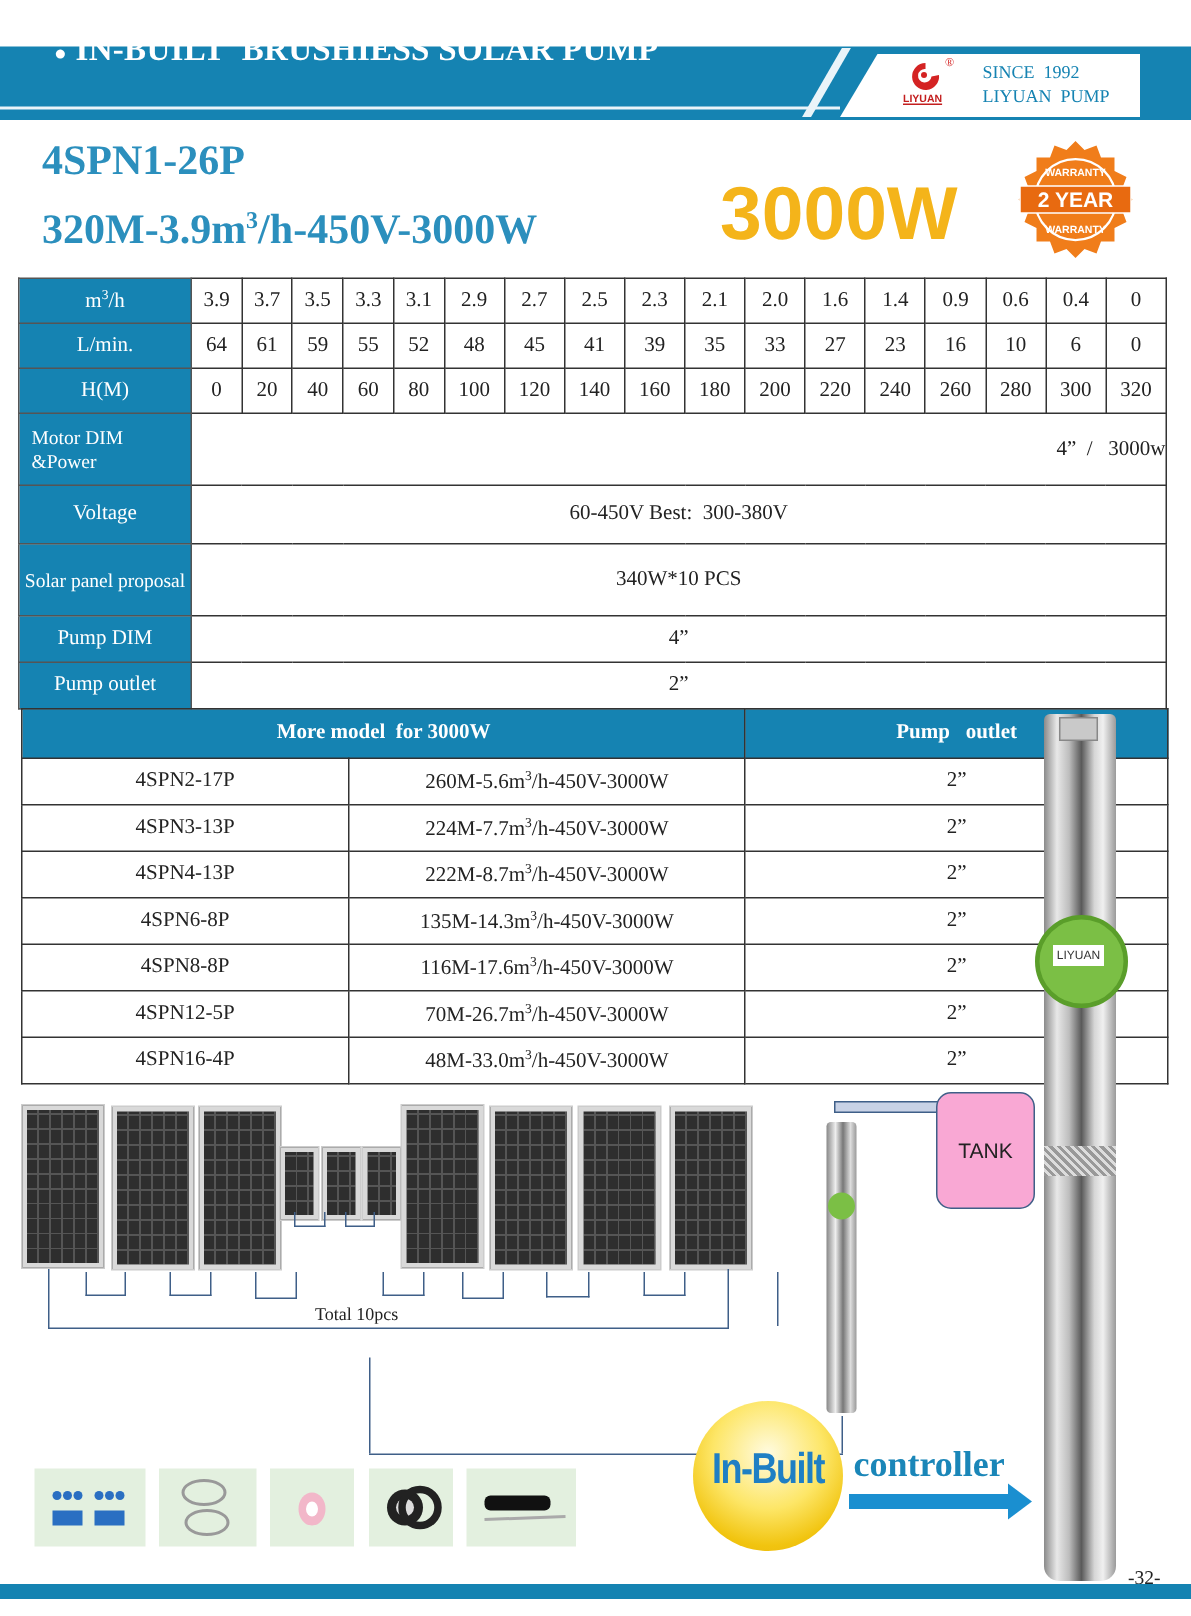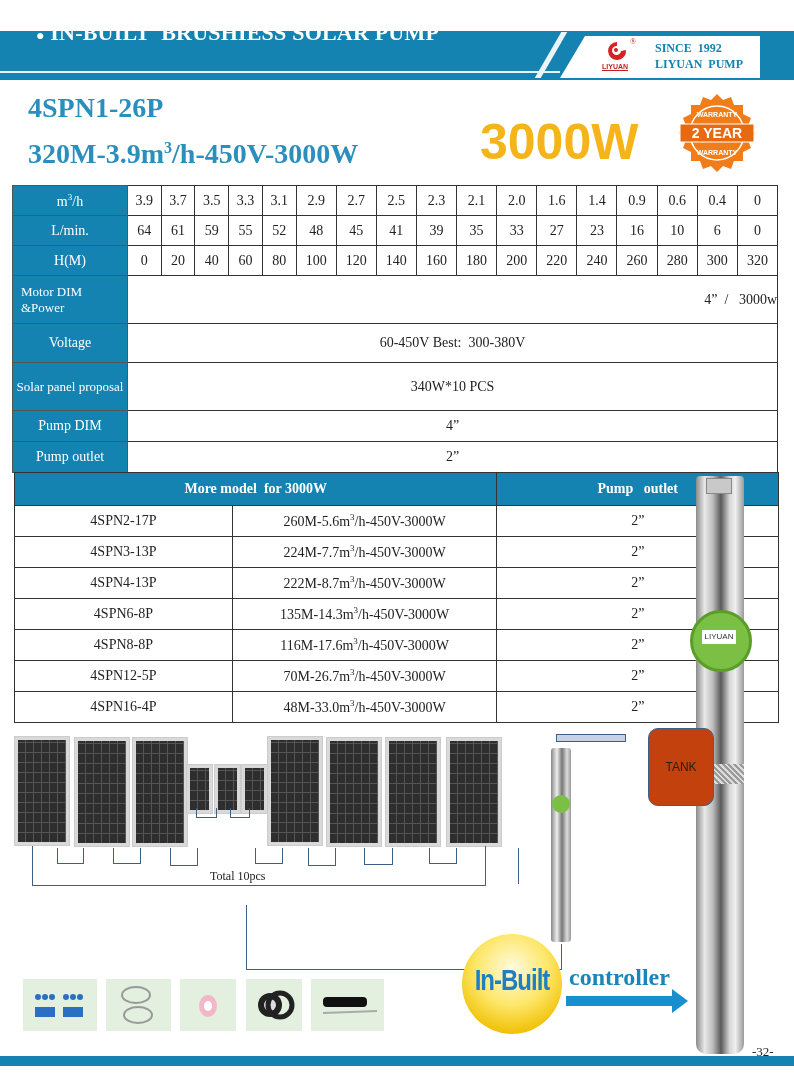--- a/index.html
+++ b/index.html
@@ -6,21 +6,21 @@
   body{width:794px;height:1077px;position:relative;background:#fff;font-family:"Liberation Serif",serif;color:#222;overflow:hidden;}
   .abs{position:absolute;}
   
   .banner{left:0;top:31px;width:794px;height:49px;background:#1583b2;}
   .banner-line{left:0;top:71px;width:560px;height:2px;background:#e9f4f9;}
   .banner-title{left:36px;top:20px;font-size:22px;font-weight:bold;color:#fff;letter-spacing:0.2px;}
   .logo-box{left:560px;top:36px;width:200px;height:42px;background:#fff;clip-path:polygon(25px 0,100% 0,100% 100%,0 100%);}
   .logo-slash{left:548px;top:32px;width:6px;height:46px;background:#eaf4f9;transform:skewX(-30deg);}
   .logo-mark{left:606px;top:40px;width:22px;height:22px;}
   .logo-word{left:602px;top:63px;font-size:7px;font-weight:bold;color:#c31e1e;text-decoration:underline;font-family:"Liberation Sans",sans-serif;}
-  .since{left:655px;top:40px;font-size:12px;font-weight:bold;color:#1583b2;line-height:16px;}
+  .since{left:655px;top:40px;font-size:12px;font-weight:normal;color:#1583b2;line-height:16px;}
   
   .model{left:28px;top:92px;font-size:28px;font-weight:bold;color:#2b8fbd;}
   .spec{left:28px;top:138px;font-size:28px;font-weight:bold;color:#2b8fbd;}
   .spec sup{font-size:16px;}
   .watt{left:480px;top:113px;font-size:50px;font-weight:bold;color:#f4b41a;font-family:"Liberation Sans",sans-serif;}
   .badge{left:678px;top:93px;width:78px;height:80px;}
   
   table{border-collapse:collapse;}
   .t1{left:12px;top:185px;width:766px;}
   .t1 td{border:1px solid #333;text-align:center;font-size:14px;padding:0;height:29px;}
@@ -40,21 +40,21 @@
   .pump-ring{left:696px;top:764px;width:48px;height:20px;background:repeating-linear-gradient(45deg,#999 0 2px,#ddd 2px 4px);}
   .pump-label{left:690px;top:610px;width:56px;height:56px;border-radius:50%;background:#7bbf45;border:3px solid #5a9e2a;}
   .pump-label-inner{left:702px;top:630px;width:34px;height:14px;background:#fff;font-size:8px;text-align:center;color:#333;line-height:14px;font-family:"Liberation Sans",sans-serif;}
   
   .panel{background:#2e2e2e;border:3px solid #d9d9d9;box-shadow:0 0 0 1px #ccc;
     background-image:repeating-linear-gradient(90deg,transparent 0 7px,#555 7px 8px),repeating-linear-gradient(0deg,transparent 0 9px,#555 9px 10px);}
   .wire{border:1px solid #3f5f88;border-top:none;}
   .wire-h{height:0;border-top:1px solid #3f5f88;}
   .wire-v{width:0;border-left:1px solid #3f5f88;}
   .total{left:210px;top:869px;font-size:12px;}
-  .tank{left:624px;top:728px;width:64px;height:76px;border:1px solid #3f5f88;border-radius:10px;background:#c2410c;font-family:"Liberation Sans",sans-serif;font-size:12px;text-align:center;line-height:76px;margin-left:24px;}
+  .tank{left:624px;top:728px;width:64px;height:76px;border:1px solid #3f5f88;border-radius:10px;background:#f9a8d4;font-family:"Liberation Sans",sans-serif;font-size:14px;text-align:center;line-height:76px;}
   .pipe{left:556px;top:734px;width:68px;height:6px;background:#c8d2e6;border:1px solid #3f5f88;}
   .pump-small{left:551px;top:748px;width:20px;height:194px;border-radius:3px;background:linear-gradient(90deg,#888,#eee 30%,#777 55%,#ddd 80%,#999);}
   .pump-small-label{left:552px;top:795px;width:18px;height:18px;border-radius:50%;background:#7bbf45;}
   .sun{left:462px;top:934px;width:100px;height:100px;border-radius:50%;background:radial-gradient(circle at 50% 35%,#fffbe0 0%,#fde667 45%,#f1c40f 75%,#e8b00a 100%);}
   .inbuilt{left:462px;top:966px;width:100px;text-align:center;font-family:"Liberation Sans",sans-serif;font-weight:bold;font-size:24px;color:#1f7fc4;letter-spacing:-1px;transform:scaleY(1.2);}
   .controller{left:569px;top:964px;font-size:24px;font-weight:bold;color:#1a86b8;text-align:right;}
   .arrow-bar{left:566px;top:996px;width:106px;height:10px;background:#1a8fd0;}
   .arrow-head{left:672px;top:989px;width:0;height:0;border-top:12px solid transparent;border-bottom:12px solid transparent;border-left:16px solid #1a8fd0;}
   .acc{top:979px;height:52px;background:#e3f0df;}
   .pageno{left:752px;top:1044px;font-size:13px;}

